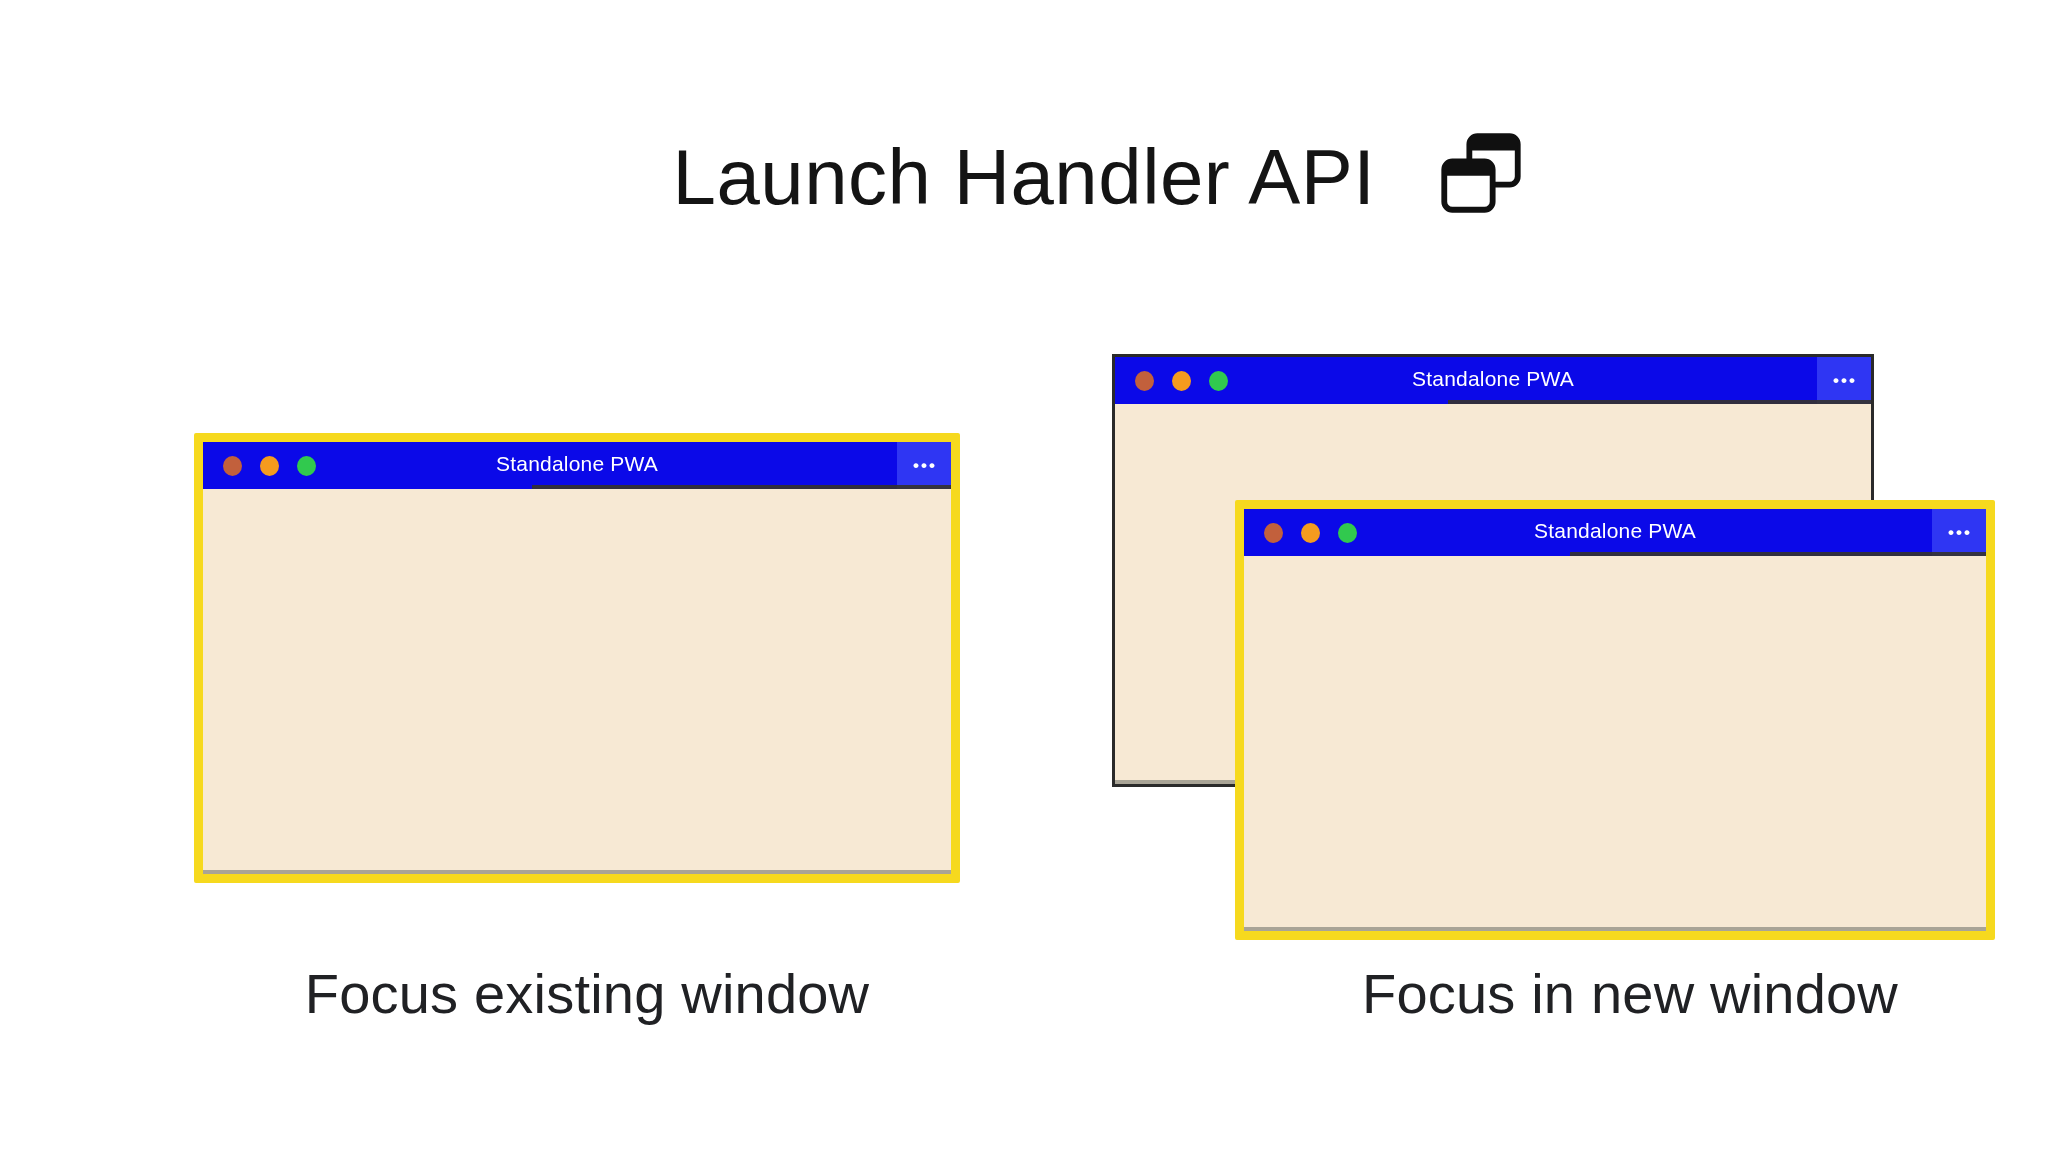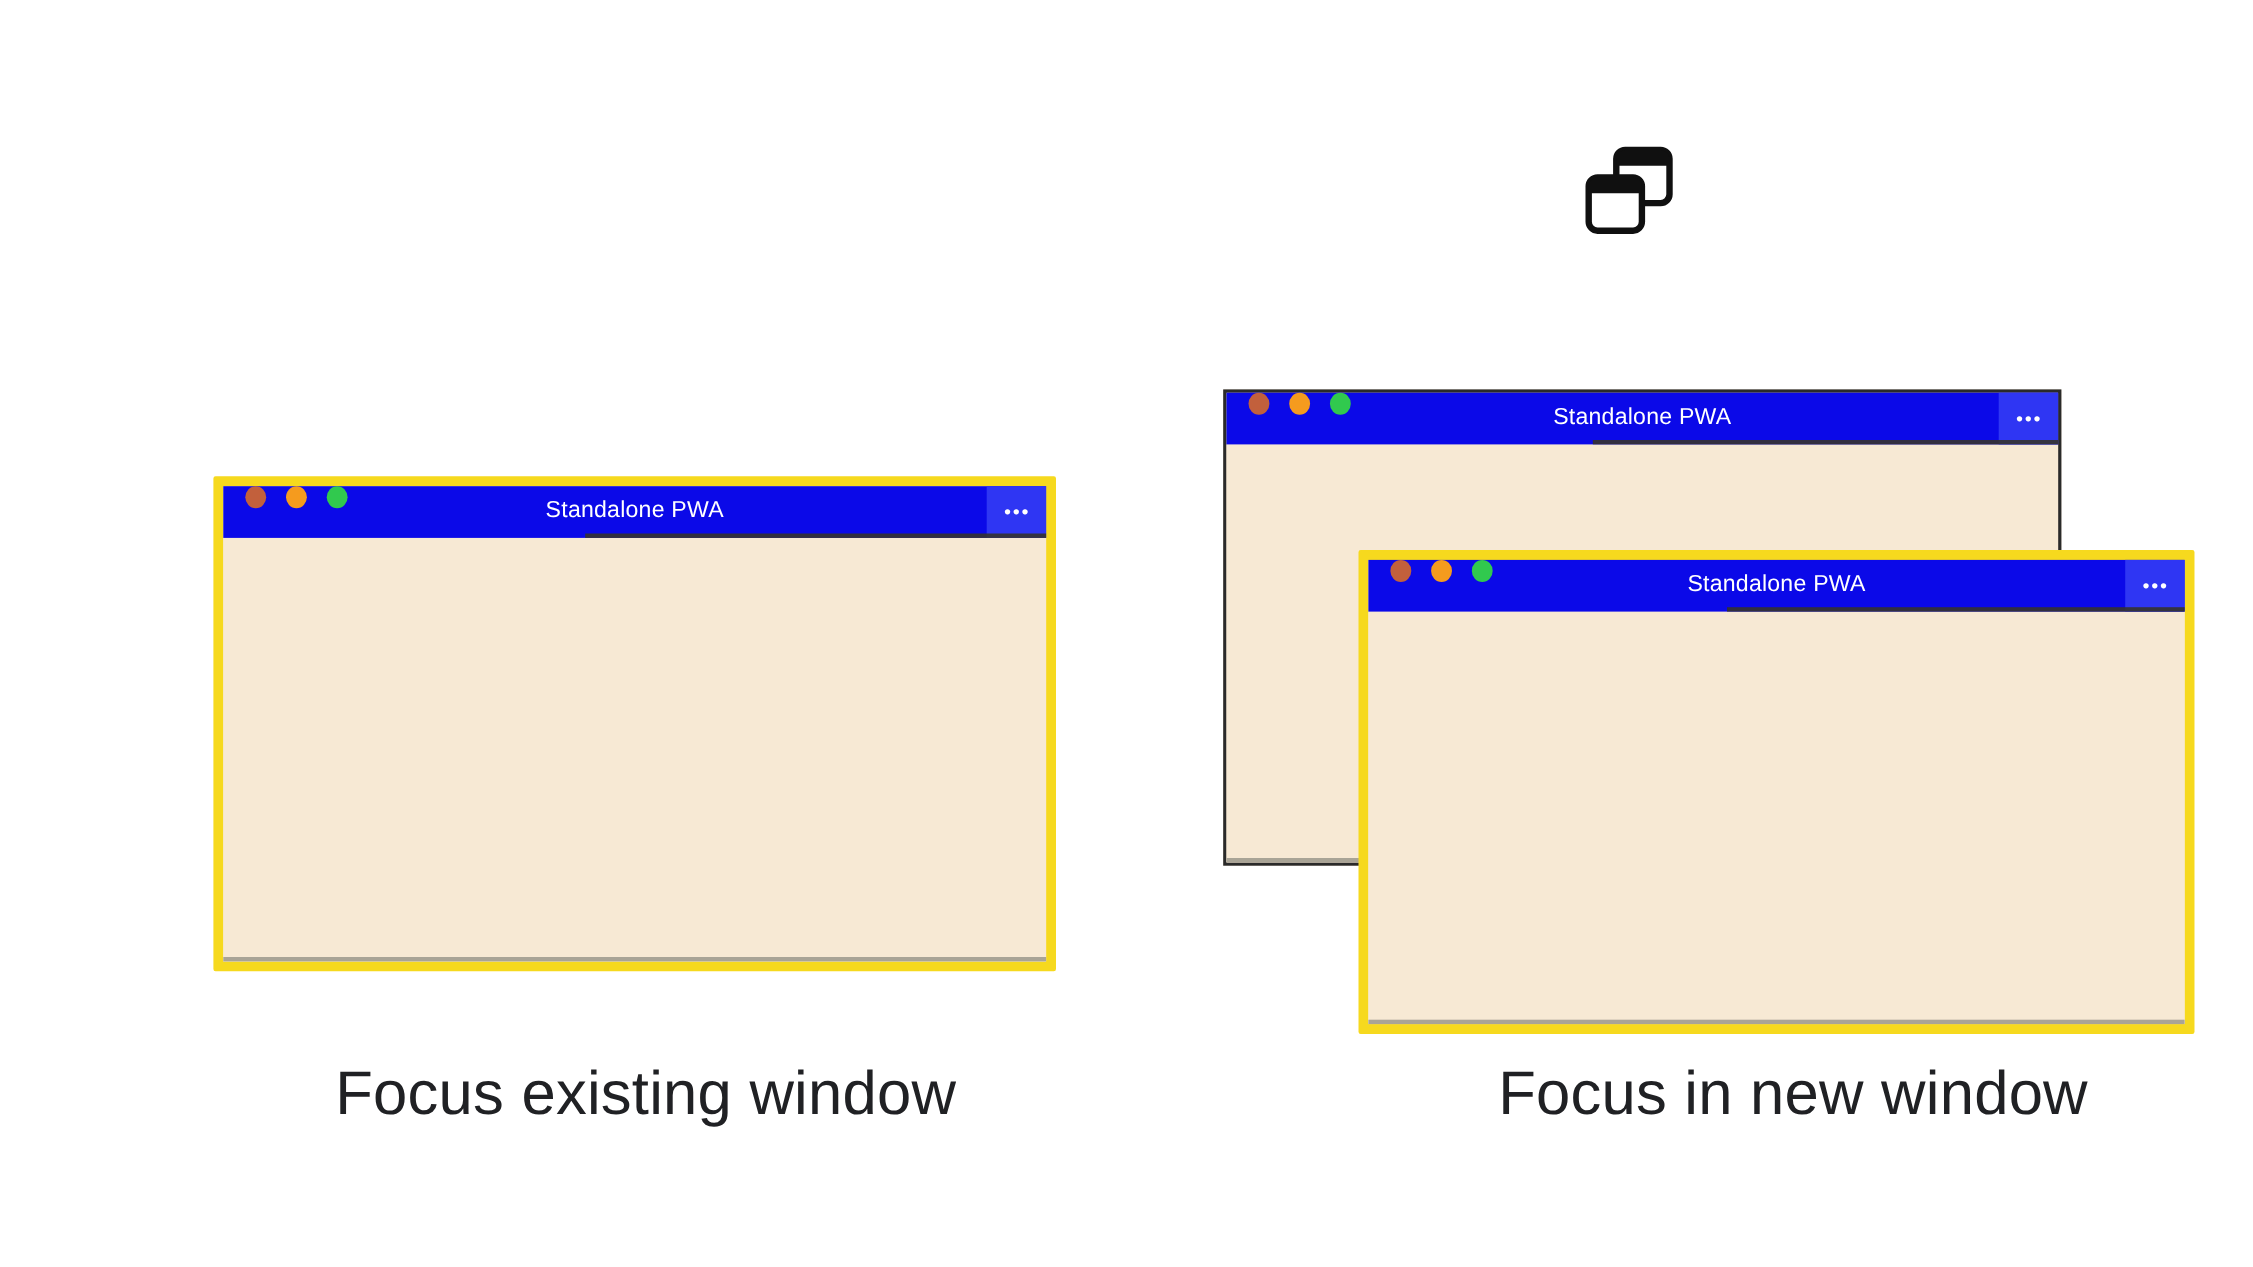--- a/index.html
+++ b/index.html
@@ -47,21 +47,21 @@
   }
   .w-left  { left: 194px;  top: 433px; width: 766px; height: 450px; }
   .w-back  { left: 1112px; top: 354px; width: 762px; height: 433px; z-index: 1; }
   .w-front { left: 1235px; top: 500px; width: 760px; height: 440px; z-index: 2; }
   .titlebar {
     position: relative;
     flex: 0 0 47px;
     height: 47px;
     background: var(--titlebar-blue, #0b09e8);
     display: flex;
-    align-items: flex-start;
+    align-items: center;
     padding-left: 20px;
   }
   .dot {
     width: 19px;
     height: 20px;
     border-radius: 50%;
     margin-right: 18px;
     flex: 0 0 auto;
   }
   .dot.close { background: var(--dot-close, #c2603c); }
@@ -121,20 +121,21 @@
     letter-spacing: 0.2px;
   }
   .cap-left  { left: 197px;  width: 780px; top: 962px; }
   .cap-right { left: 1240px; width: 780px; top: 962px; }
 </style>
 </head>
 <body>
 
 <div class="canvas">
 
+  <h1 class="page-title">Launch Handler API</h1>
 
   <span class="icon-wrap">
     <svg viewBox="0 0 96 96" width="86" height="86" aria-hidden="true">
       <rect x="35" y="7" width="54" height="54" rx="9" fill="none" stroke="#101010" stroke-width="6.5"></rect>
       <path d="M35 23 V16 a9 9 0 0 1 9 -9 h36 a9 9 0 0 1 9 9 v7 z" fill="#101010"></path>
       <rect x="7" y="35" width="54" height="54" rx="9" fill="#ffffff" stroke="#101010" stroke-width="6.5"></rect>
       <path d="M7 51 V44 a9 9 0 0 1 9 -9 h36 a9 9 0 0 1 9 9 v7 z" fill="#101010"></path>
     </svg>
   </span>
 

